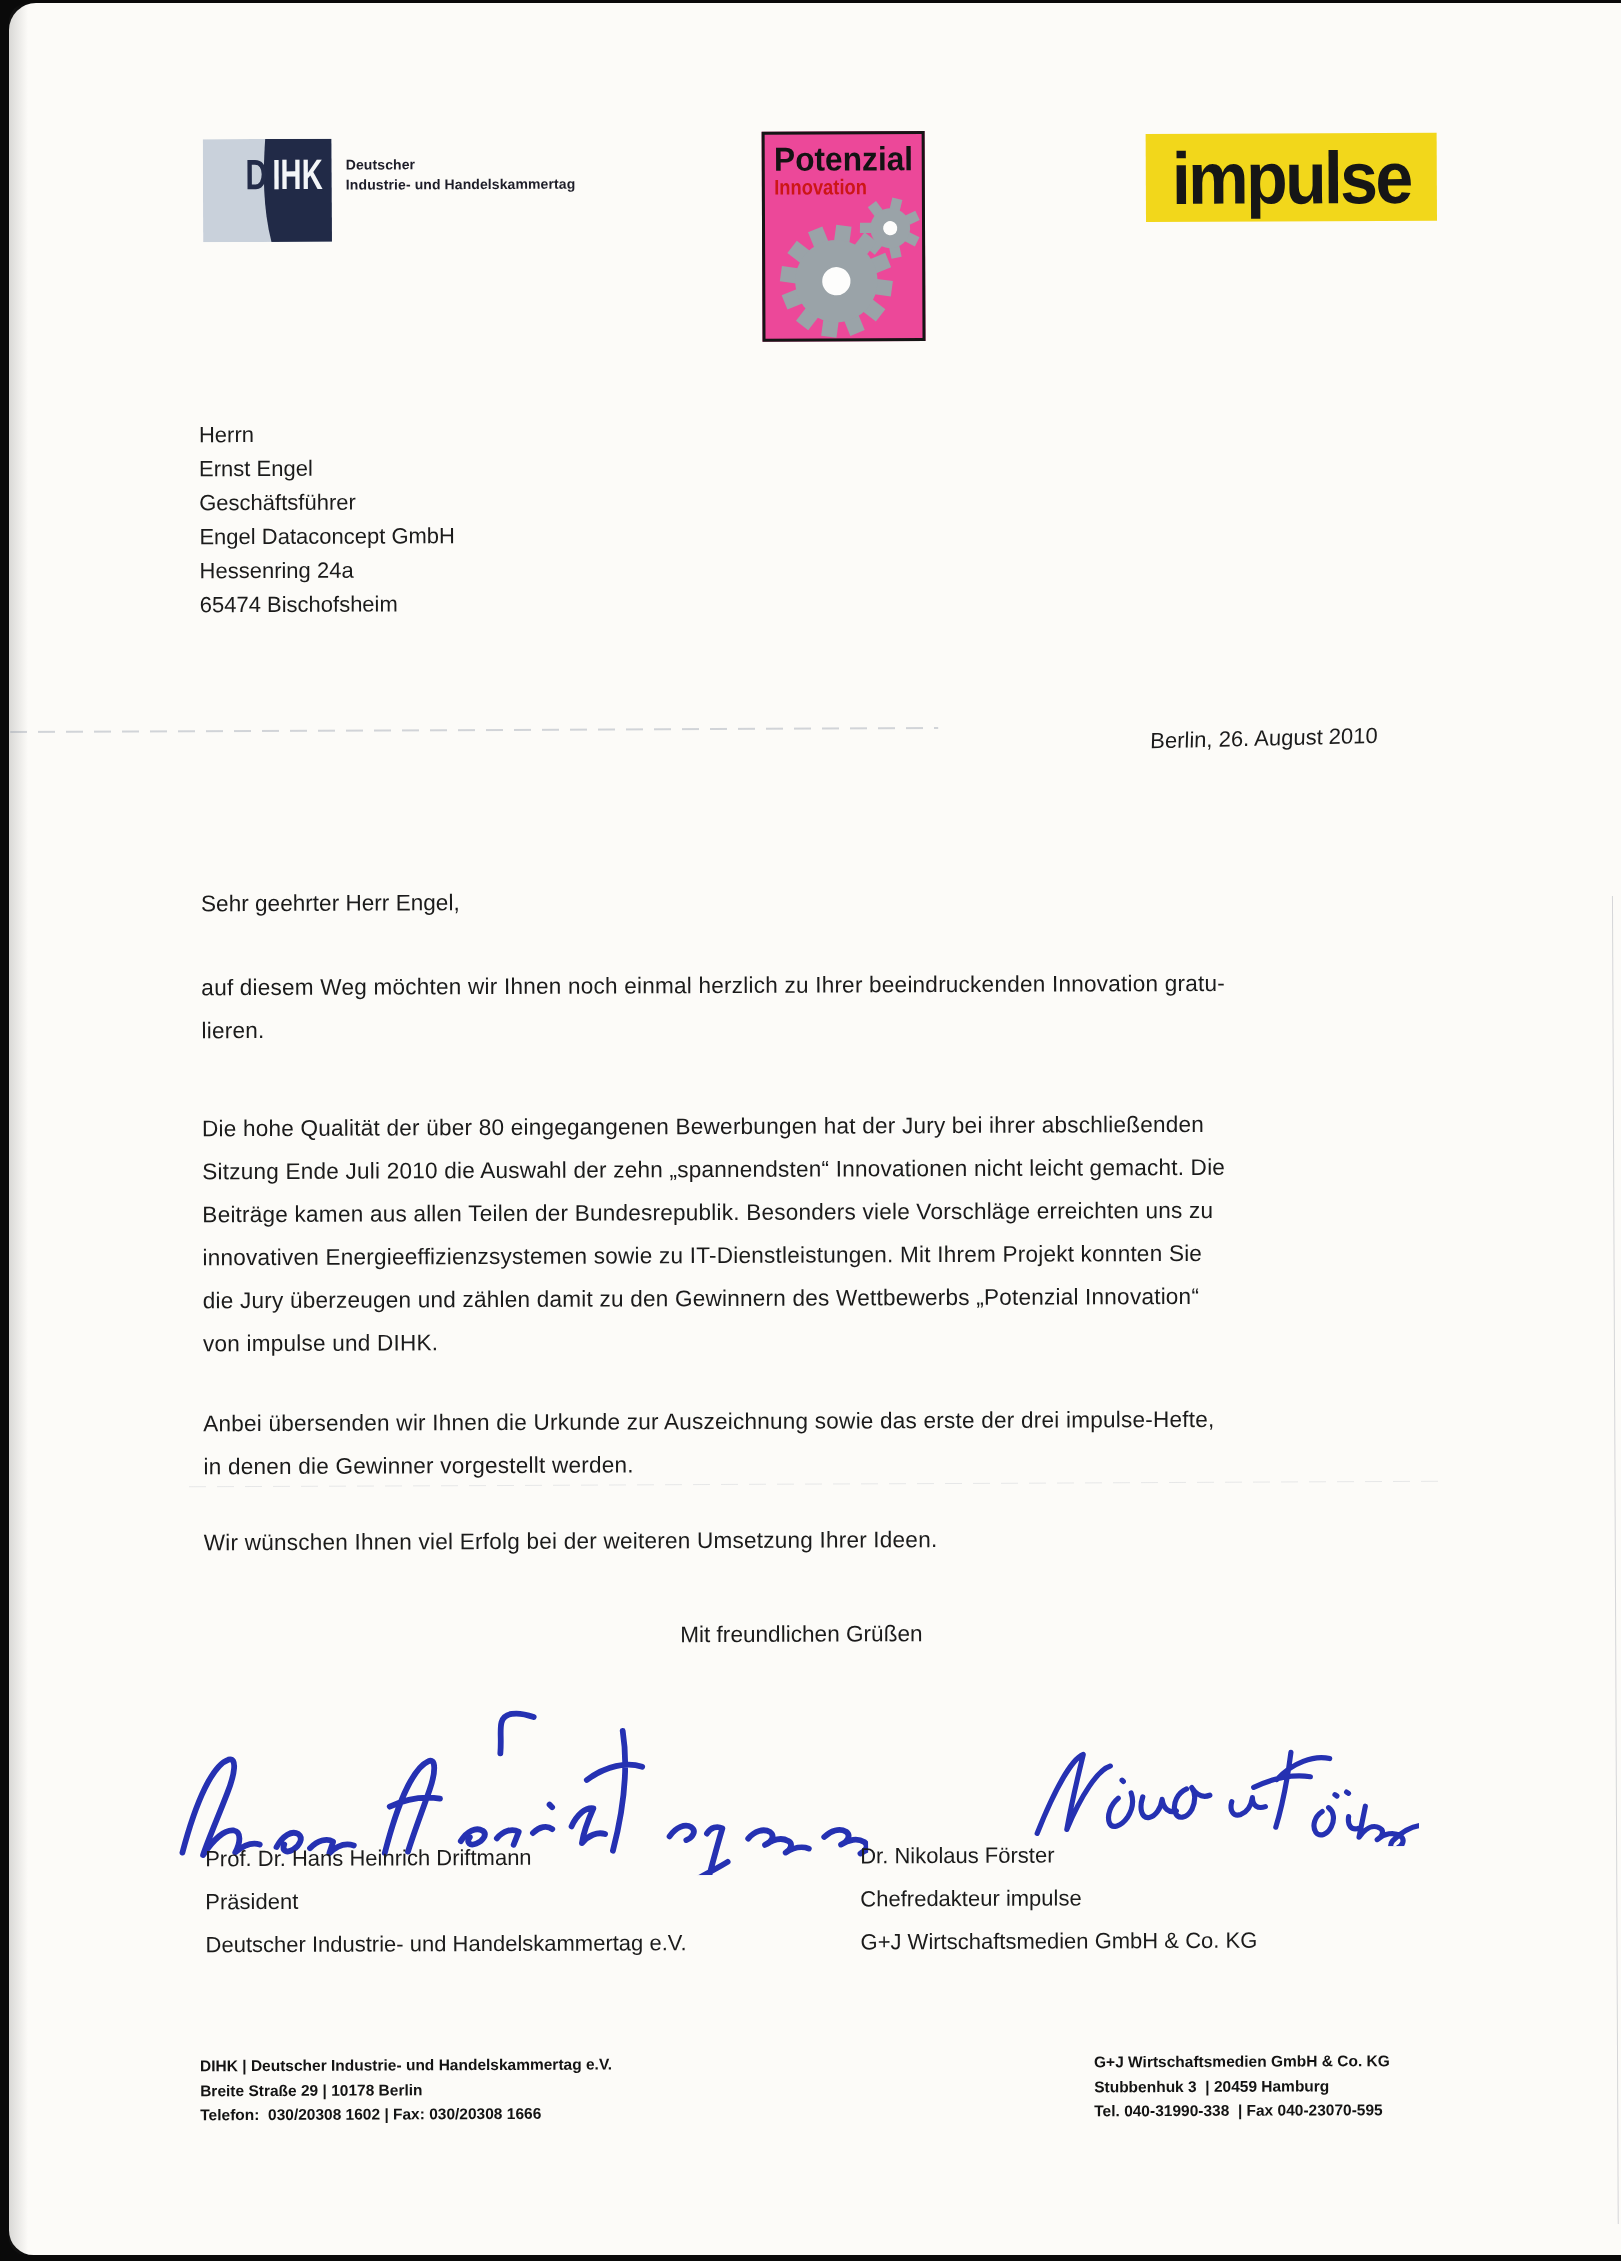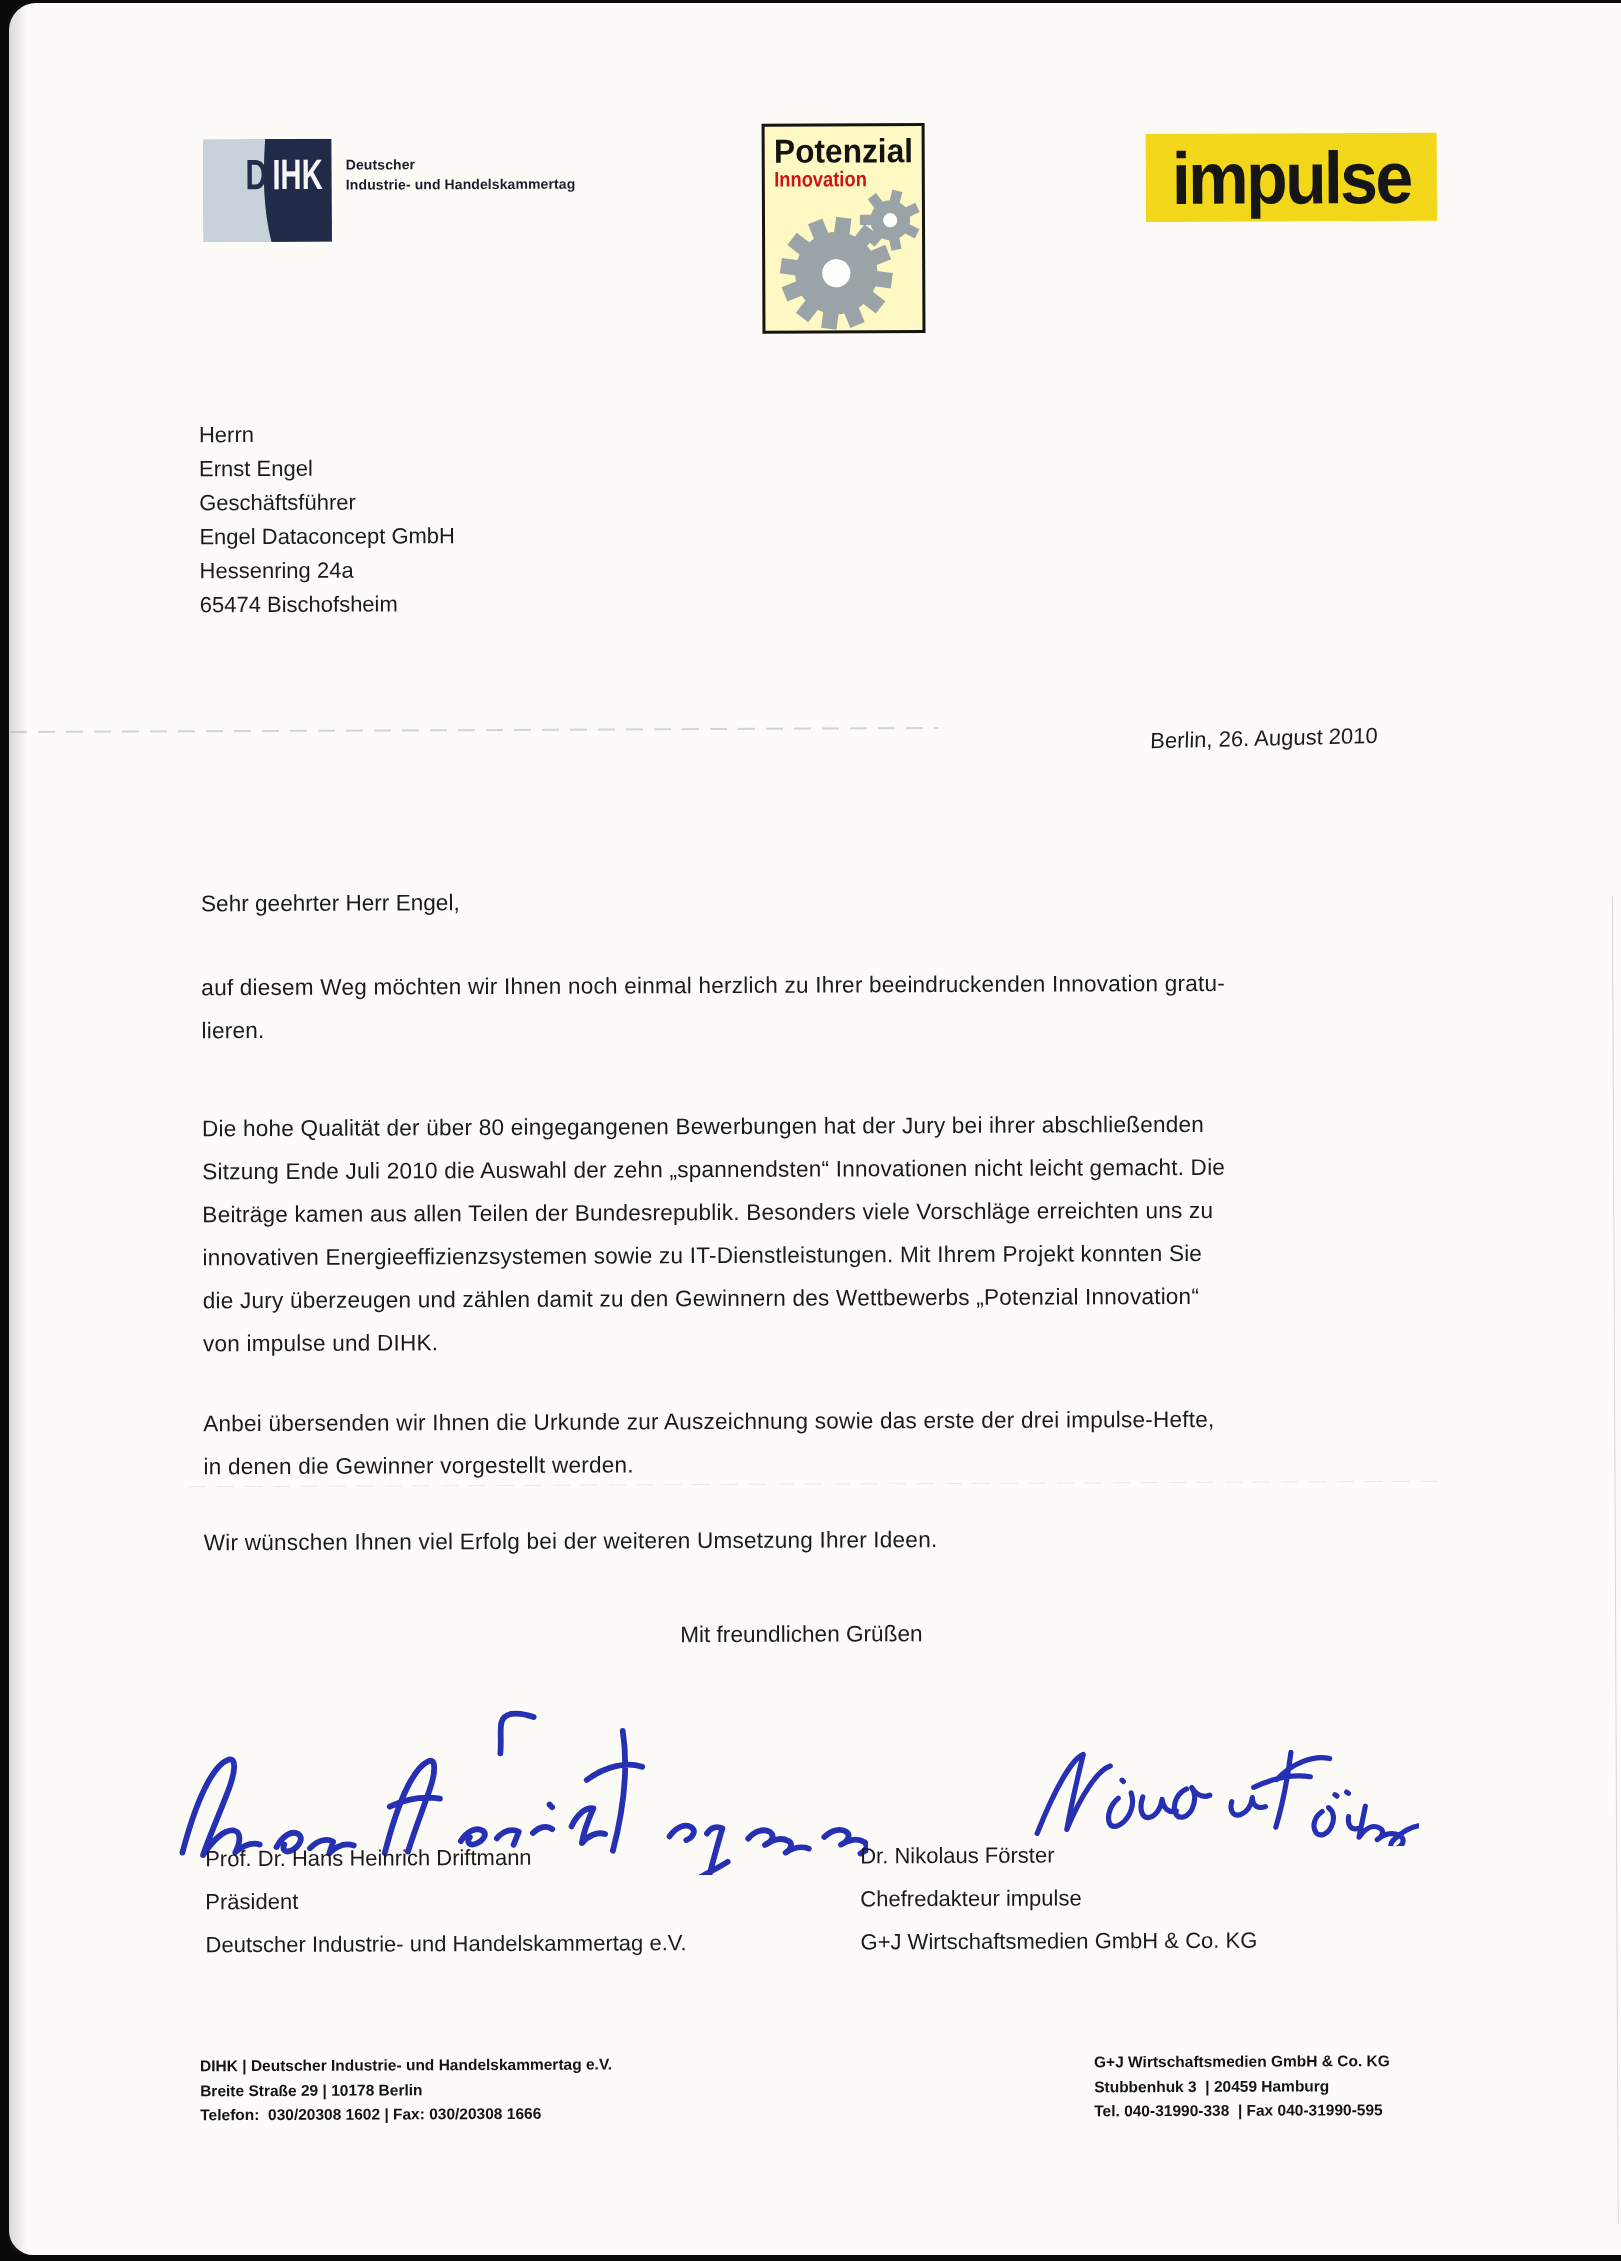--- a/index.html
+++ b/index.html
@@ -9,22 +9,22 @@
          border-top-left-radius:27px;border-bottom-left-radius:24.5px;}
   .paper::before{content:"";position:absolute;left:0;top:0;bottom:0;width:19.3px;
          background:linear-gradient(90deg,rgba(60,60,60,.18),rgba(0,0,0,0));border-radius:inherit;}
   .content{position:absolute;left:0;top:0;width:1622px;height:2261px;transform:rotate(-0.25deg);
            transform-origin:258px 451px;color:#1b1b1b;}
 
   
   .logo-dihk{position:absolute;left:204px;top:139px;width:129px;height:103px;}
   .dihk-tagline{position:absolute;left:347px;top:155px;font-size:14px;font-weight:bold;
                 color:#1d1d28;line-height:20px;letter-spacing:0.1px;}
-  .logo-potenzial{position:absolute;left:763px;top:126px;width:157px;height:204px;
-                  border:3.2px solid #151515;background:#fef9c3;}
+  .logo-potenzial{position:absolute;left:763px;top:134px;width:157px;height:204px;
+                  border:3.2px solid #151515;background:#ec4899;}
   .logo-impulse{position:absolute;left:1147px;top:138px;width:291px;height:88px;
                 display:flex;align-items:center;justify-content:center;}
   .logo-impulse span{font-size:68px;font-weight:bold;letter-spacing:-2.6px;line-height:1;
                 transform:scaleY(1.08);}
 
   
   .recipient{position:absolute;left:199px;top:418px;font-size:22px;line-height:34px;}
   .dateline{position:absolute;left:1149px;top:730px;font-size:22px;
             transform:rotate(-1.1deg) skewX(-3deg);}
   .salutation{position:absolute;left:199px;top:891px;font-size:22.6px;}
@@ -181,18 +181,18 @@
       <div>Präsident</div>
       <div>Deutscher Industrie- und Handelskammertag e.V.</div>
     </div>
     <div class="sig-col right">
       <div>Dr. Nikolaus Förster</div>
       <div>Chefredakteur impulse</div>
       <div>G+J Wirtschaftsmedien GmbH &amp; Co. KG</div>
     </div>
 
     <div class="footer-col left"><div>DIHK | Deutscher Industrie- und Handelskammertag e.V.</div><div>Breite Straße 29 | 10178 Berlin</div><div>Telefon:  030/20308 1602 | Fax: 030/20308 1666</div></div>
-    <div class="footer-col right"><div>G+J Wirtschaftsmedien GmbH &amp; Co. KG</div><div>Stubbenhuk 3  | 20459 Hamburg</div><div>Tel. 040-31990-338  | Fax 040-31990-595</div></div>
+    <div class="footer-col right"><div>G+J Wirtschaftsmedien GmbH &amp; Co. KG</div><div>Stubbenhuk 3  | 20459 Hamburg</div><div>Tel. 040-31990-338  | Fax 040-23070-595</div></div>
 
     <div class="scanline-right"></div>
   </div>
 </div>
 
 
 </body></html>

